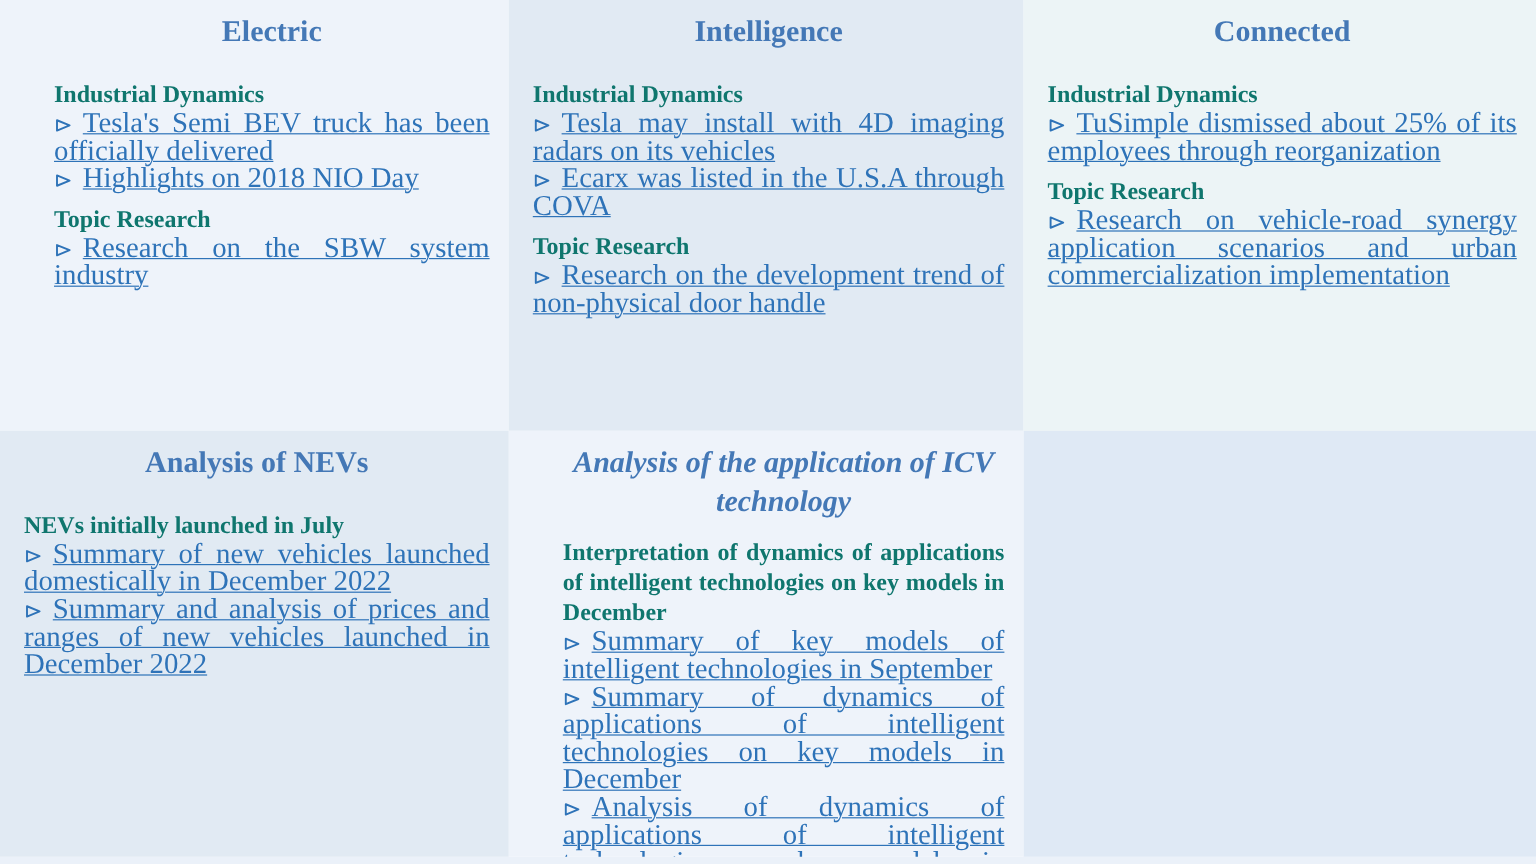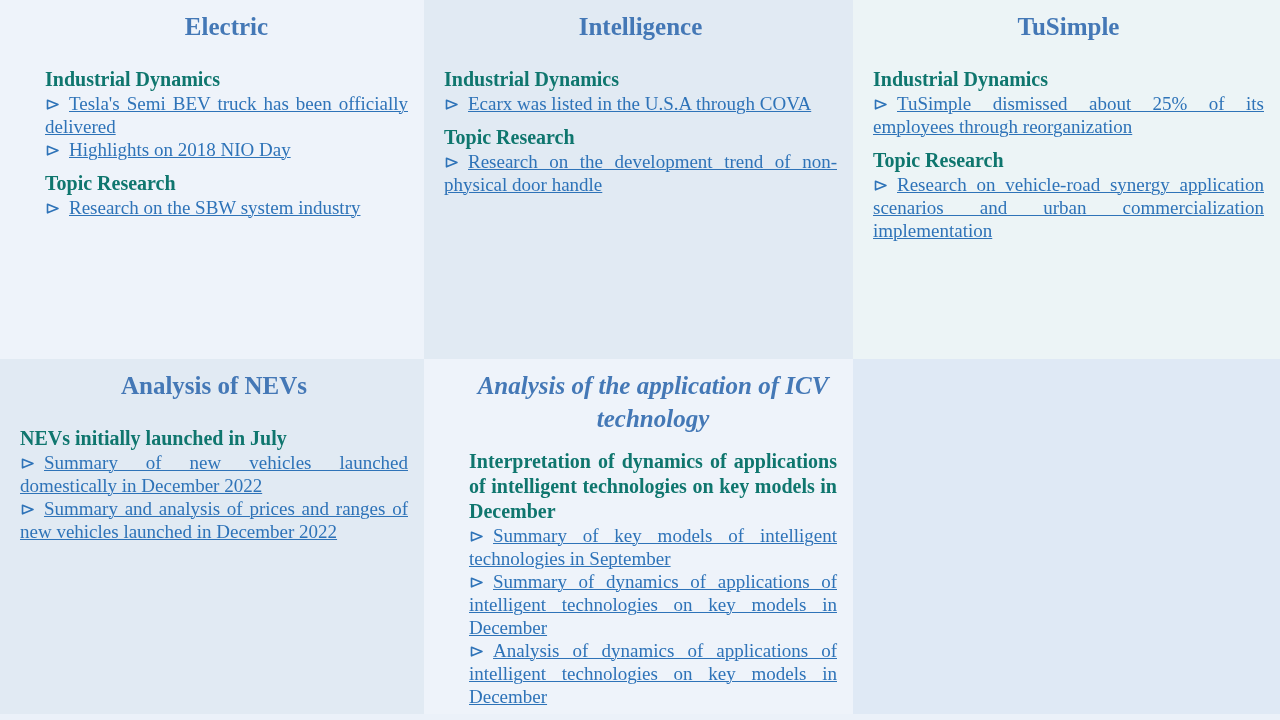--- a/index.html
+++ b/index.html
@@ -44,21 +44,21 @@
     margin: 0;
     font-size: 20px;
     line-height: 25px;
     font-weight: bold;
     color: #0f766e;
     text-align: justify;
   }
   .section + .section h3.section-heading { margin-top: 10px; }
   p.link-item {
     margin: 0;
-    font-size: 19px;
+    font-size: 24px;
     line-height: 23px;
     text-align: justify;
     color: #2e73b8;
   }
   p.link-item a {
     color: #2e73b8;
     text-decoration: underline;
     text-decoration-thickness: 1px;
     cursor: pointer;
   }
@@ -93,32 +93,35 @@
             </svg></span><a>Research on the SBW system industry</a></p>
     </div>
   </section>
 
   <section class="cell bg-b">
     <h2 class="cell-title">Intelligence</h2>
     <div class="section">
       <h3 class="section-heading">Industrial Dynamics</h3>
       <p class="link-item"><span class="bullet"><svg width="15" height="13" viewBox="0 0 15 13">
               <path d="M2.5 2.2 L13 6.5 L2.5 10.8 Z" fill="none" stroke="#2e73b8" stroke-width="1.6" stroke-linejoin="round"></path>
+            </svg></span><a>Tesla may install with 4D imaging radars on its vehicles</a></p>
+      <p class="link-item"><span class="bullet"><svg width="15" height="13" viewBox="0 0 15 13">
+              <path d="M2.5 2.2 L13 6.5 L2.5 10.8 Z" fill="none" stroke="#2e73b8" stroke-width="1.6" stroke-linejoin="round"></path>
             </svg></span><a>Ecarx was listed in the U.S.A through COVA</a></p>
     </div>
     <div class="section">
       <h3 class="section-heading">Topic Research</h3>
       <p class="link-item"><span class="bullet"><svg width="15" height="13" viewBox="0 0 15 13">
               <path d="M2.5 2.2 L13 6.5 L2.5 10.8 Z" fill="none" stroke="#2e73b8" stroke-width="1.6" stroke-linejoin="round"></path>
             </svg></span><a>Research on the development trend of non-physical door handle</a></p>
     </div>
   </section>
 
   <section class="cell bg-c">
-    <h2 class="cell-title">TuSimple</h2>
+    <h2 class="cell-title">Connected</h2>
     <div class="section">
       <h3 class="section-heading">Industrial Dynamics</h3>
       <p class="link-item"><span class="bullet"><svg width="15" height="13" viewBox="0 0 15 13">
               <path d="M2.5 2.2 L13 6.5 L2.5 10.8 Z" fill="none" stroke="#2e73b8" stroke-width="1.6" stroke-linejoin="round"></path>
             </svg></span><a>TuSimple dismissed about 25% of its employees through reorganization</a></p>
     </div>
     <div class="section">
       <h3 class="section-heading">Topic Research</h3>
       <p class="link-item"><span class="bullet"><svg width="15" height="13" viewBox="0 0 15 13">
               <path d="M2.5 2.2 L13 6.5 L2.5 10.8 Z" fill="none" stroke="#2e73b8" stroke-width="1.6" stroke-linejoin="round"></path>

